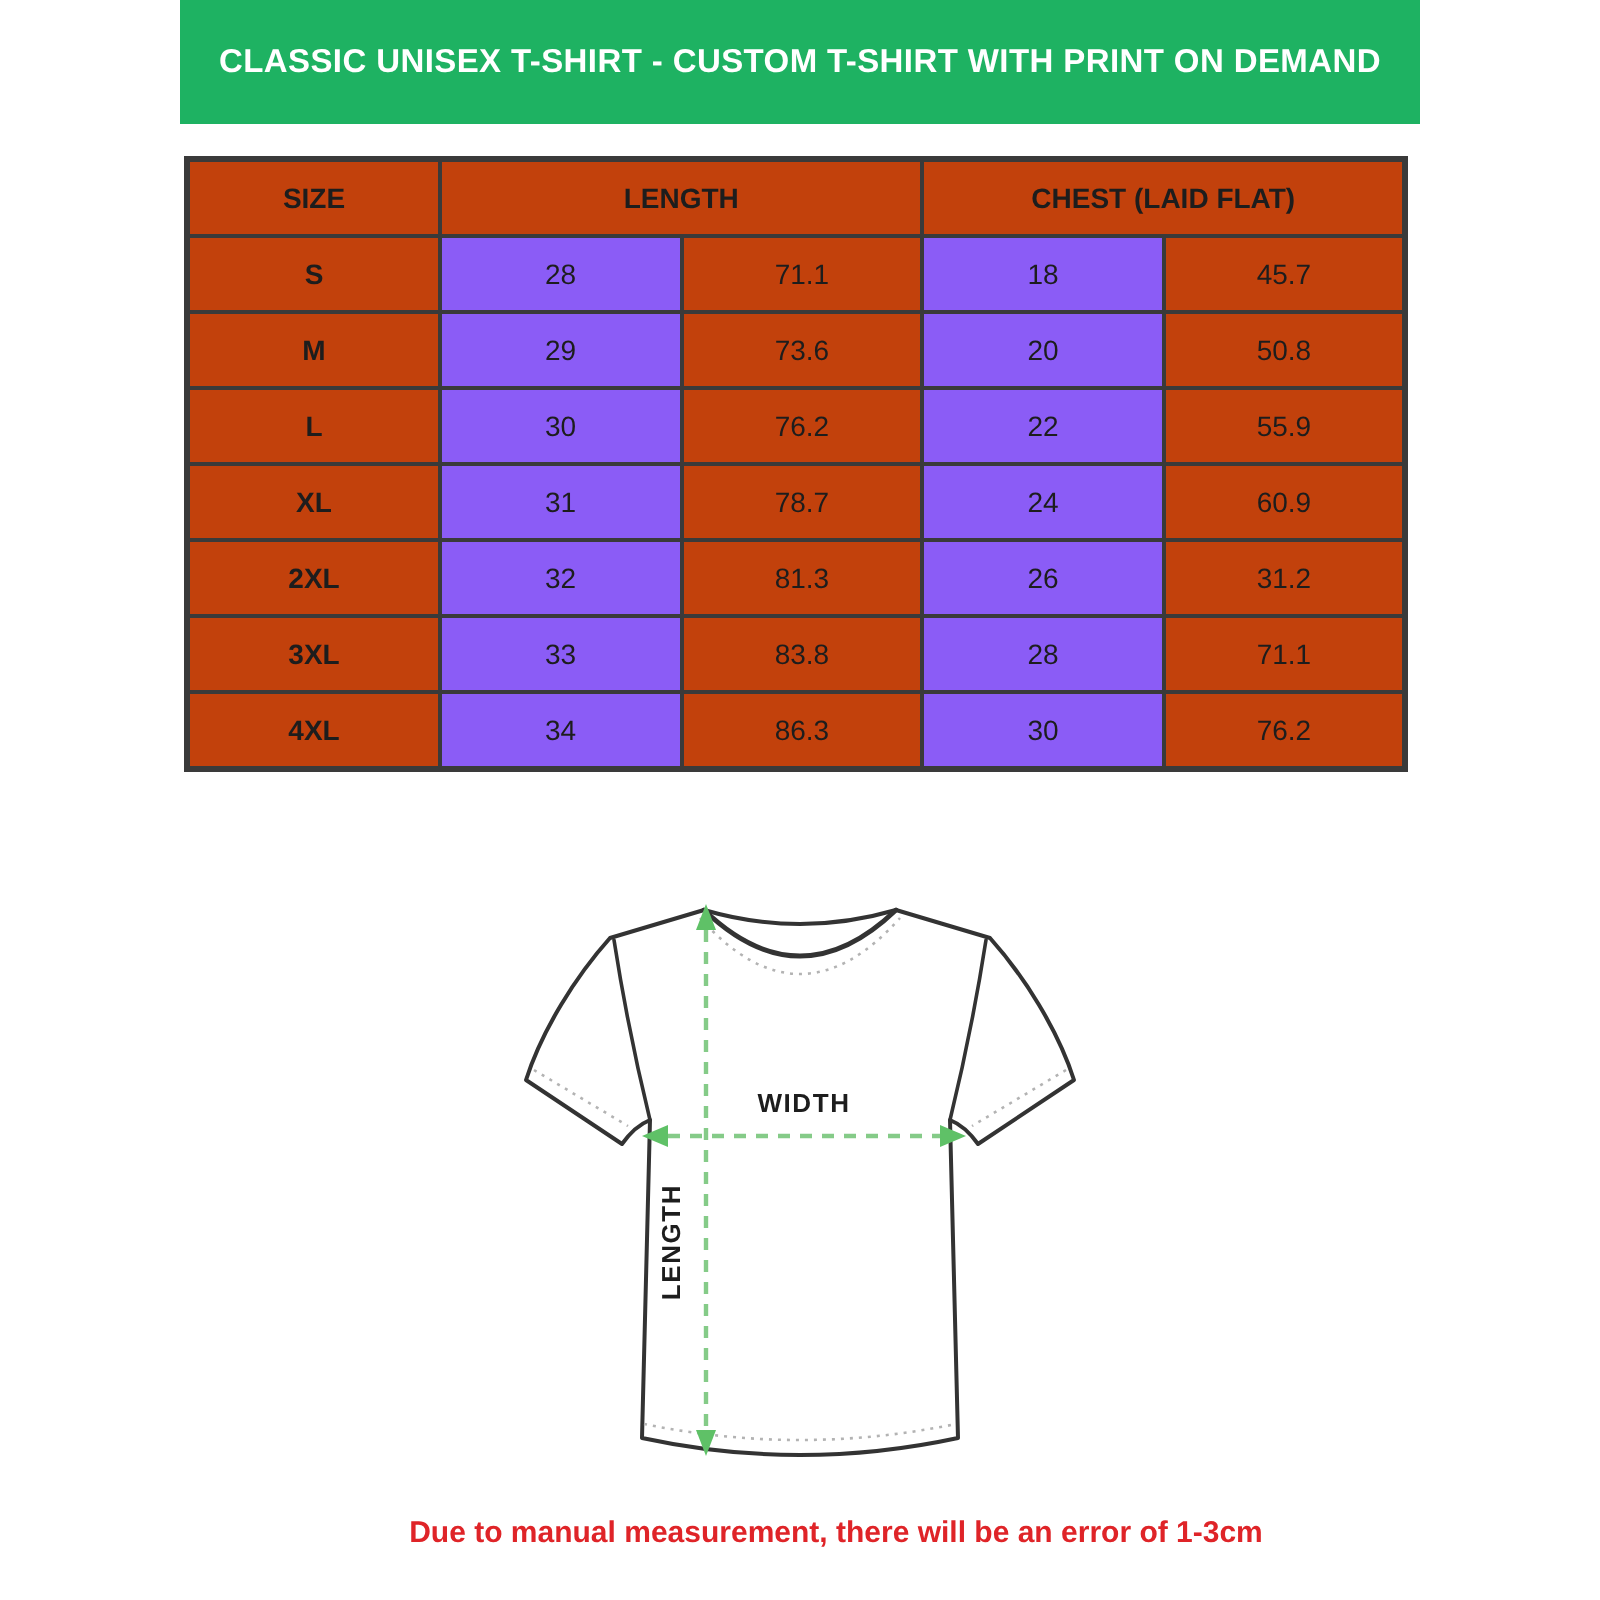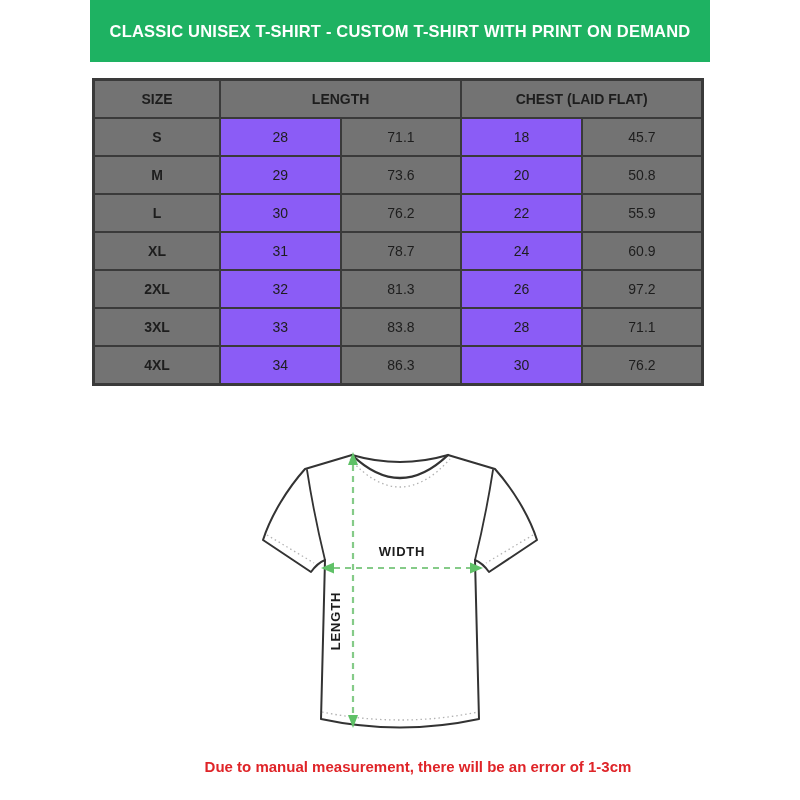--- a/index.html
+++ b/index.html
@@ -40,21 +40,21 @@
     border: 2px solid #3A3A3A;
     height: 36px;
     padding: 0;
     text-align: center;
     vertical-align: middle;
     font-size: 14px;
     background: #8b5cf6;
   }
   .size-chart th { font-weight: bold; }
   .size-chart td.size-col { font-weight: bold; }
-  .size-chart .c-gray { background: #737373; }
+  .size-chart .c-gray { background: #c2410c; }
 
   .shirt-wrap {
     position: absolute;
     left: 250px; top: 443px;
     width: 300px; height: 305px;
   }
 
   .note {
     position: absolute;
     left: 0; top: 758px;
@@ -108,21 +108,21 @@
       <td>31</td>
       <td class="c-gray">78.7</td>
       <td>24</td>
       <td class="c-gray">60.9</td>
     </tr>
     <tr>
       <td class="size-col c-gray">2XL</td>
       <td>32</td>
       <td class="c-gray">81.3</td>
       <td>26</td>
-      <td class="c-gray">97.2</td>
+      <td class="c-gray">31.2</td>
     </tr>
     <tr>
       <td class="size-col c-gray">3XL</td>
       <td>33</td>
       <td class="c-gray">83.8</td>
       <td>28</td>
       <td class="c-gray">71.1</td>
     </tr>
     <tr>
       <td class="size-col c-gray">4XL</td>

